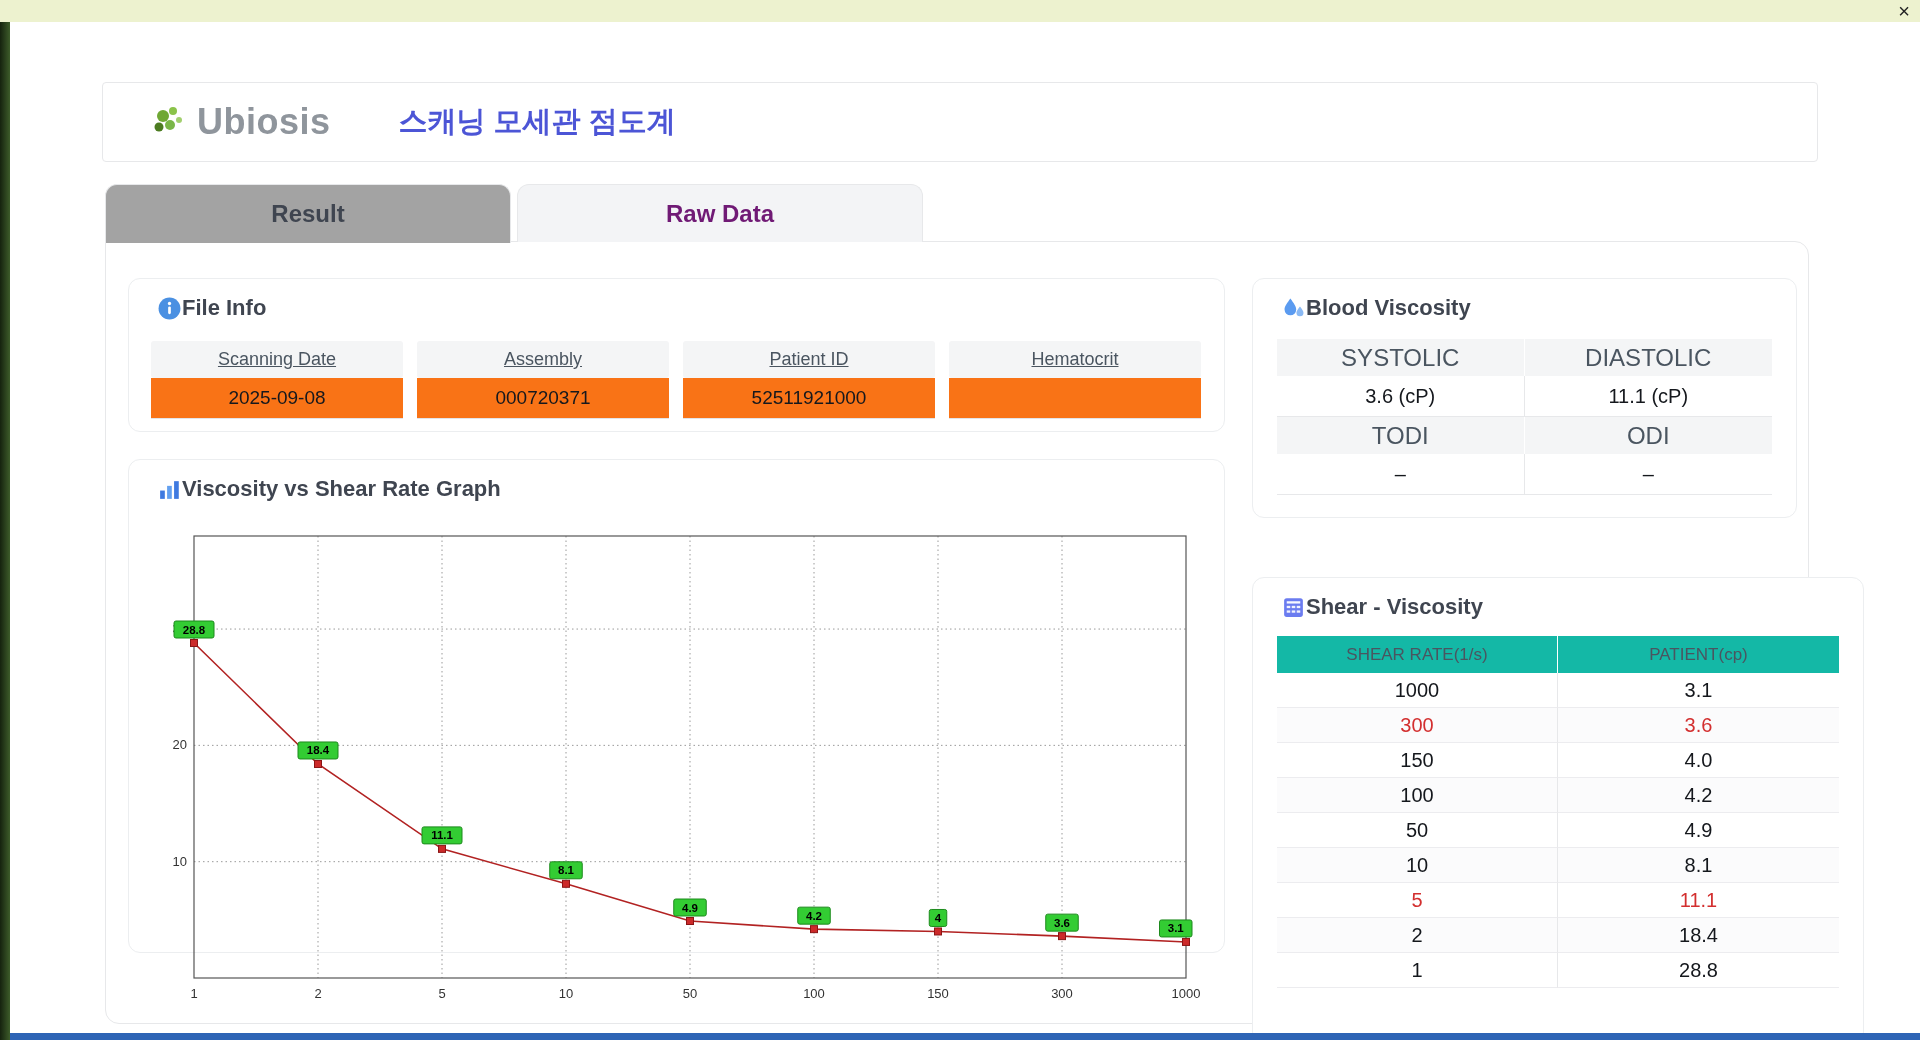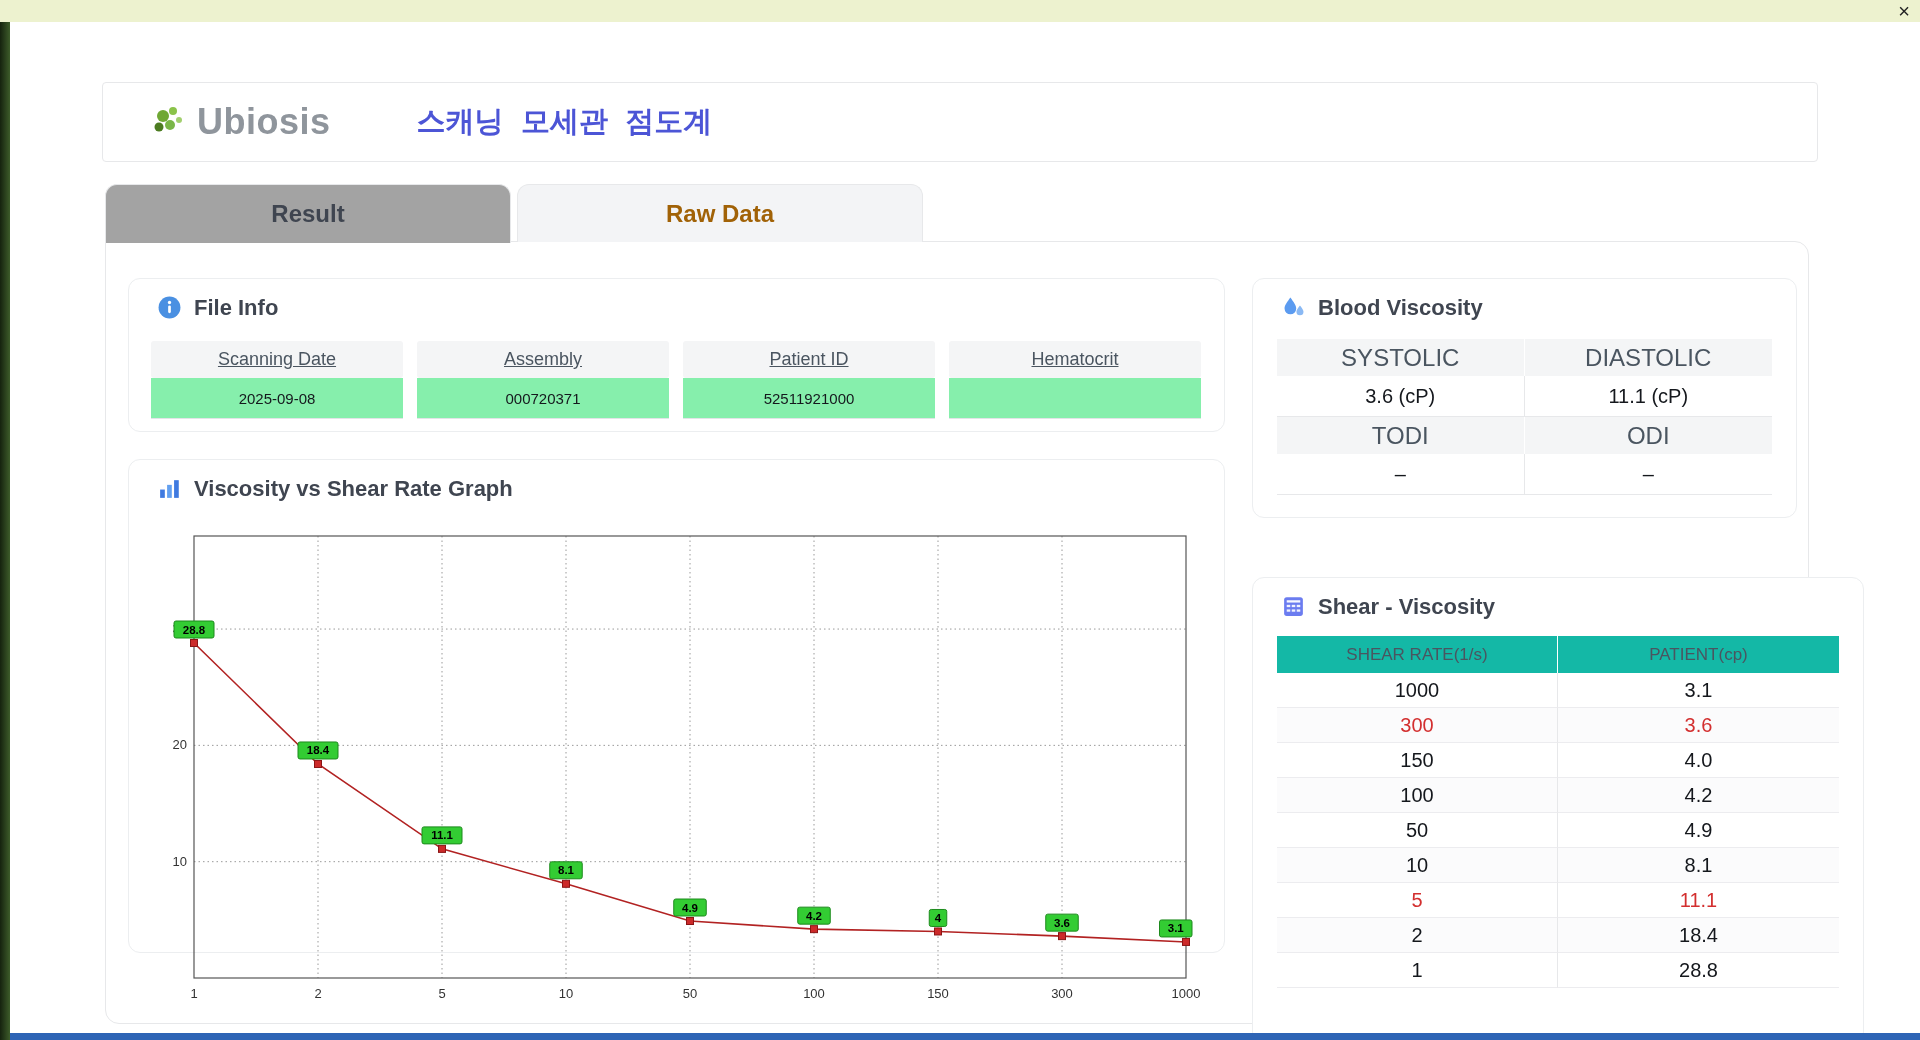--- a/index.html
+++ b/index.html
@@ -18,53 +18,53 @@
   .window { position:absolute; left:10px; top:22px; width:1910px; height:1011px; background:#fff; }
 
   
   .header-card {
     position:absolute; left:92px; top:60px; width:1716px; height:80px;
     border:1px solid #e7e8ea; border-radius:4px; background:#fff;
     display:flex; align-items:center; padding-left:48px;
   }
   .logo { display:flex; align-items:center; gap:6px; }
   .logo-text { font-size:36px; font-weight:600; color:#8f959c; letter-spacing:0.5px; }
-  .app-title { margin-left:86px; font-size:29px; font-weight:bold; color:#4c55d6;font-family:Liberation Mono, monospace; }
+  .app-title { margin-left:68px; font-size:29px; font-weight:bold; color:#4c55d6; }
 
   
   .tabs { position:absolute; left:95px; top:162px; display:flex; z-index:2; }
   .tab {
     width:406px; height:58px; display:flex; align-items:center; justify-content:center;
     font-size:24px; font-weight:bold; border:1px solid #e7e8ea; border-bottom:none;
-    border-radius:12px 12px 0 0; background:#f3f4f6; color:#a16207; margin-right:6px;
+    border-radius:12px 12px 0 0; background:#f3f4f6; color:#701a75; margin-right:6px;
     cursor:pointer;
   }
   .tab.active { background:#a3a3a3; color:#3f4550; height:59px; position:relative; z-index:3; }
 
   
   .content-panel {
     position:absolute; left:95px; top:219px; width:1704px; height:783px;
     border:1px solid #e7e8ea; border-radius:0 14px 14px 14px; background:#fff; z-index:1;
   }
   .card { position:absolute; border:1px solid #eceef0; border-radius:12px; background:#fff; }
-  .card-title { display:flex; gap:12px; padding:16px 0 0 28px; }
+  .card-title { display:flex; align-items:center; padding:16px 0 0 28px; }
   .card-title .ttl { font-size:22px; font-weight:bold; color:#3f4550; }
   .icon-24 { width:25px; height:25px; flex:0 0 auto; }
 
   
   #file-info { left:22px; top:36px; width:1097px; height:154px; }
   .fields { position:absolute; left:22px; top:62px; right:22px; display:flex; gap:14px; }
   .field-group { width:252px; }
   .field-label {
     height:37px; background:#f4f5f6; color:#4a5560; font-size:18px;
     display:flex; align-items:center; justify-content:center; border-radius:3px;text-decoration:underline;
   }
   .field-value {
     height:41px; display:flex; align-items:center; justify-content:center;
-    font-size:15px; color:#15181d; border-bottom:1.5px solid #e3e4e8; background:#86efac;
+    font-size:19px; color:#15181d; border-bottom:1.5px solid #e3e4e8; background:#f97316;
   }
 
   
   #graph-card { left:22px; top:217px; width:1097px; height:494px; }
   #chart-wrap { position:absolute; left:17px; top:62px; width:1070px; height:490px; }
   #chart-wrap svg { width:1070px; height:490px; display:block; }
 
   
   #blood-card { left:1146px; top:36px; width:545px; height:240px; }
   .bv-table { position:absolute; left:24px; right:24px; top:60px; }

